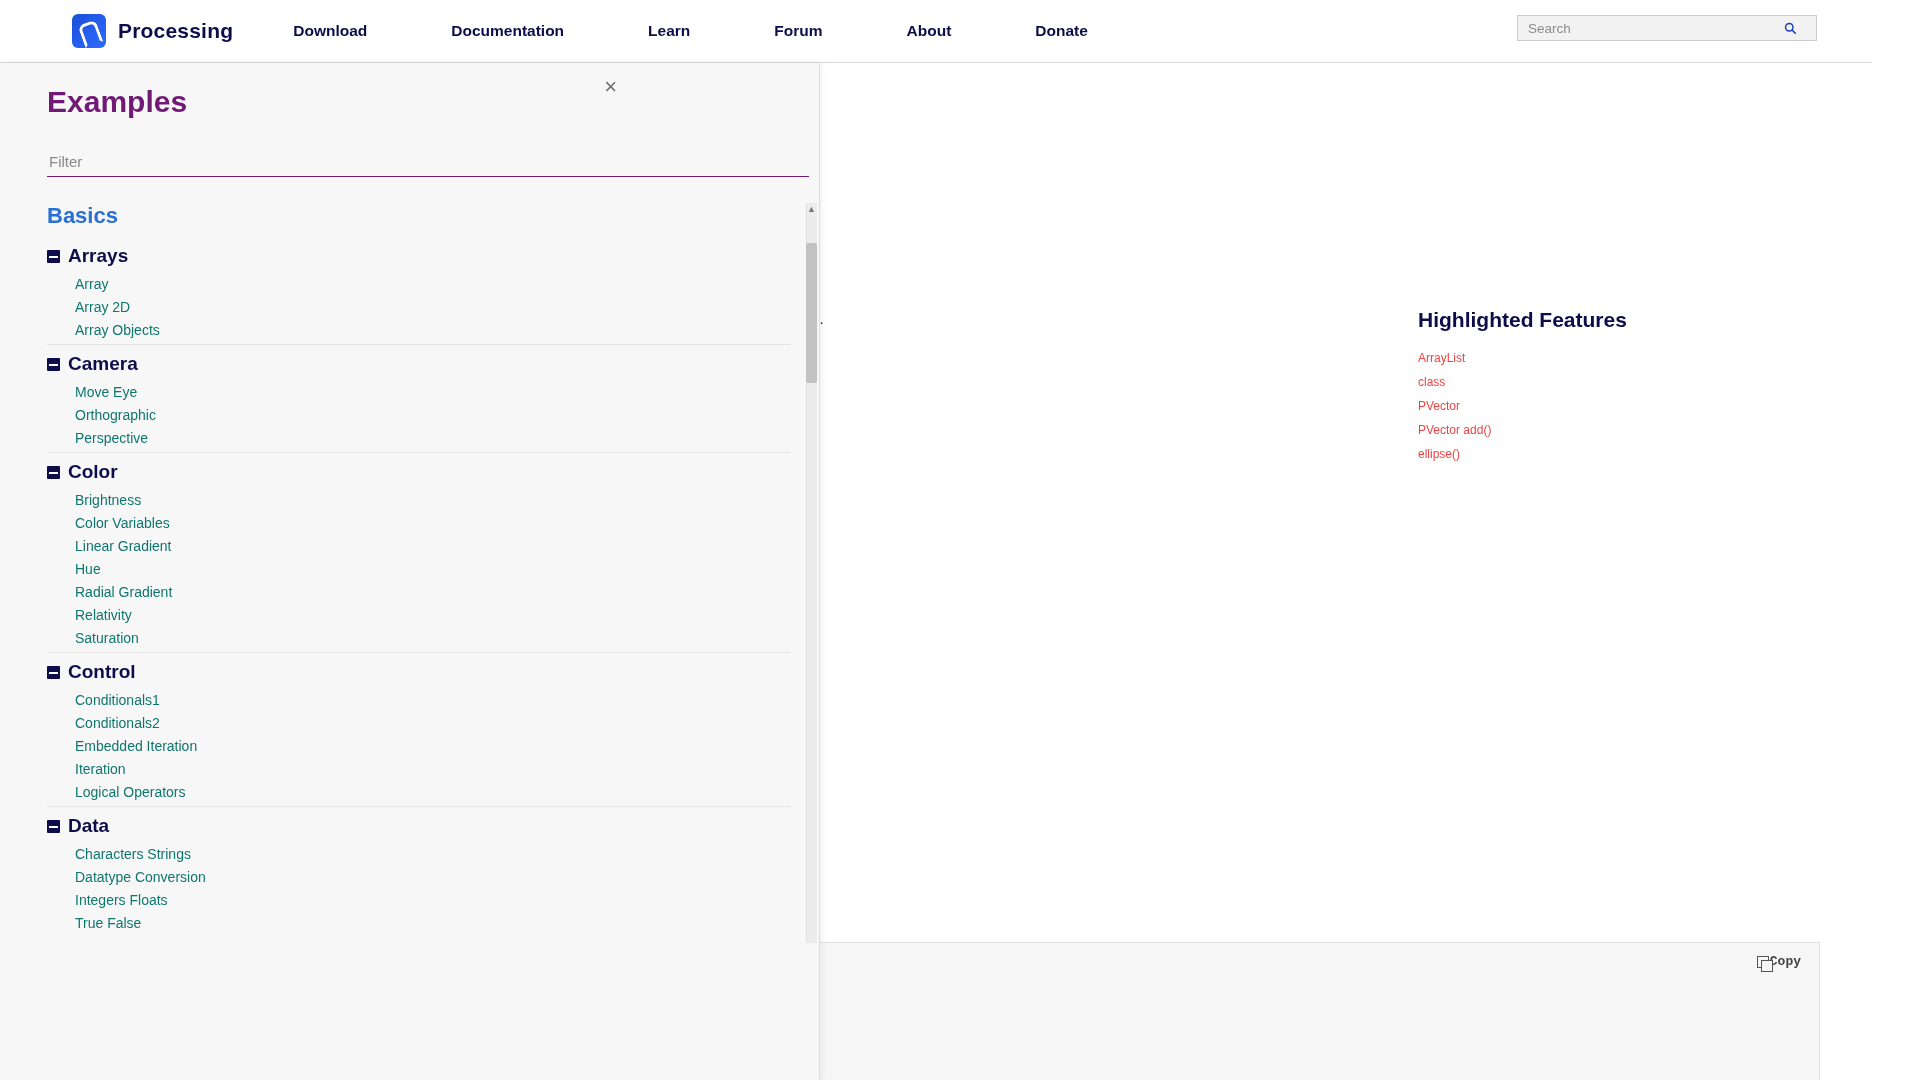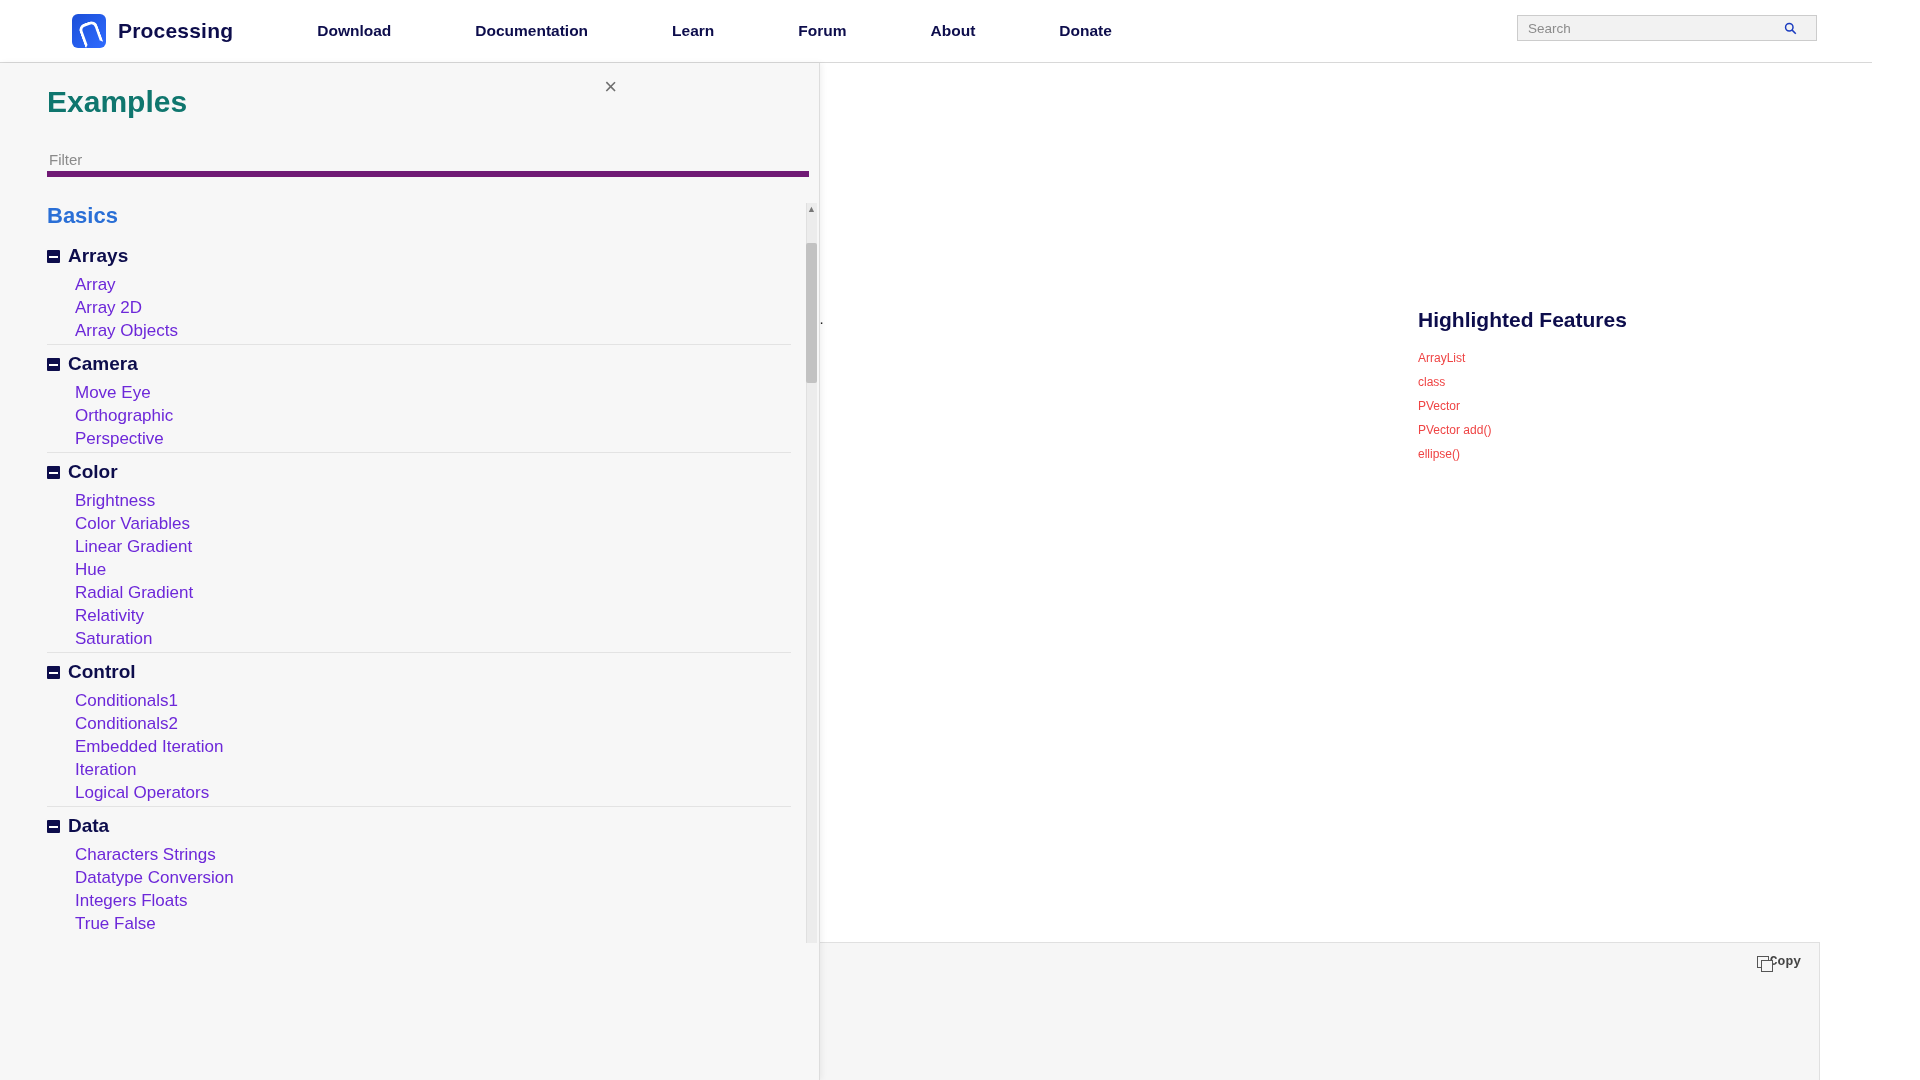--- a/index.html
+++ b/index.html
@@ -46,21 +46,21 @@
     border-bottom-color: transparent;
     transform: rotate(-20deg);
   }
   .brand {
     font-size: 21px; font-weight: bold;
     color: #0d0d4c; margin-left: 12px;
     letter-spacing: .2px;
   }
   .nav-links {
     display: flex; 
-    margin-left: 84px;
+    margin-left: 60px;
   }
   .nav-link {
     font-size: 15.5px; font-weight: bold;
     color: #0d0d4c;
     text-decoration: none;
     margin-right: 84px;
     white-space: nowrap;
     cursor: pointer;
   }
   .nav-link:last-child { margin-right: 0; }
@@ -166,35 +166,35 @@
     position: absolute;
     left: 0; top: 63px;
     width: 820px; height: 1017px;
     background: #f7f7f7;
     border-right: 1px solid #dddddd;
     z-index: 10;
     box-shadow: 2px 0 6px rgba(0,0,0,.06);
   }
   .overlay-title {
     position: absolute; left: 47px; top: 22px;
-    font-size: 30px; font-weight: bold; color: #0f766e;
+    font-size: 30px; font-weight: bold; color: #701a75;
   }
   .overlay-close {
     position: absolute; right: 196px; top: 7px;
     font-size: 22px; color: #6f6f6f;
     cursor: pointer; line-height: 1;
     padding: 6px;
   }
   .filter-wrap {
     position: absolute; left: 47px; top: 84px;
     width: 762px;
   }
   .filter-input {
     width: 762px; height: 30px;
-    border: none; border-bottom: 6px solid #701a75;
+    border: none; border-bottom: 1px solid #701a75;
     background: transparent;
     outline: none;
     font-size: 15px; color: #c2410c;
     font-family: "Liberation Sans", sans-serif;
   }
   .filter-input::placeholder { color: #8a8a8a; }
 
   .list-scroll {
     position: absolute; left: 47px; top: 140px;
     width: 762px; height: 740px;
@@ -247,21 +247,21 @@
     position: relative;
     flex: none;
     border-radius: 1px;
   }
   .toggle-box::after {
     content: "";
     position: absolute; left: 2px; top: 6px;
     width: 9px; height: 2px; background: #ffffff;
   }
   .group-item {
-    font-size: 17px; color: #6d28d9;
+    font-size: 14px; color: #0f766e;
     padding: 3px 0 3px 28px;
     cursor: pointer;
     line-height: 17px;
   }
 </style>
 </head>
 <body>
 
 <div id="page">
 

